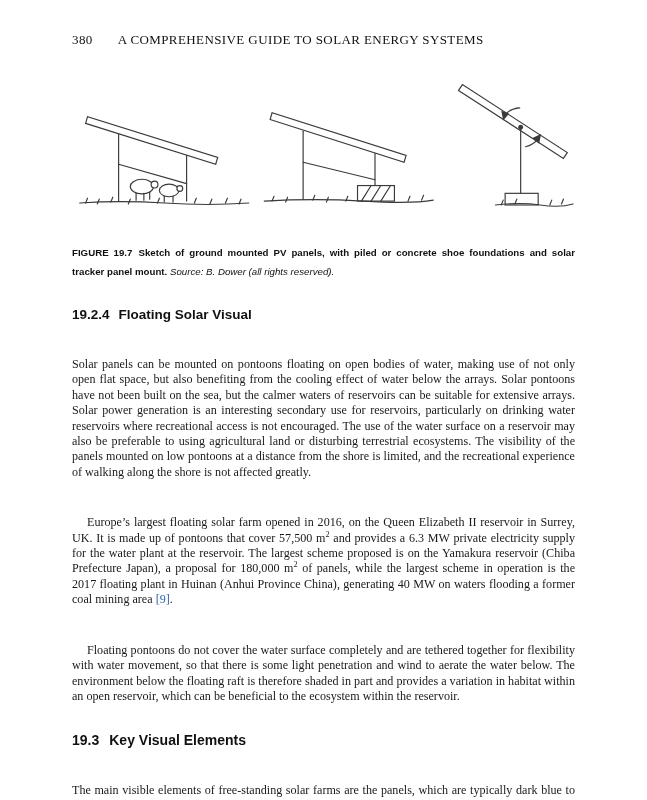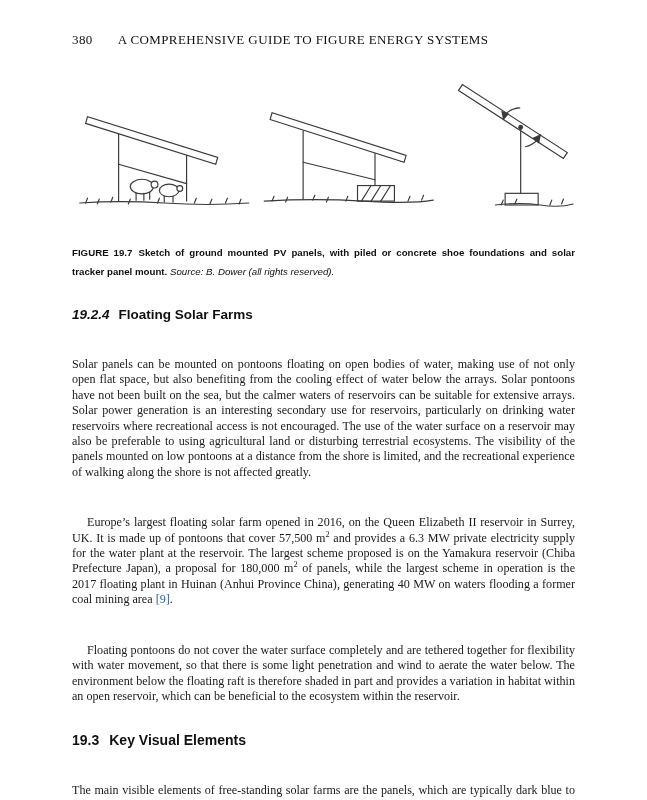--- a/index.html
+++ b/index.html
@@ -29,21 +29,21 @@
     margin-top: 13px;
   }
   .caption .cap-label { margin-right: 6px; }
   .caption .source { font-weight: normal; font-style: italic; }
 
   h2.sub {
     font-family: "Liberation Sans", sans-serif;
     font-size: 13.5px; font-weight: bold; color: #111;
     margin: 26px 0 11px 0;
   }
-  h2.sub .hnum { margin-right: 9px; font-style: italic; }
+  h2.sub .hnum { margin-right: 9px; }
 
   h1.sec {
     font-family: "Liberation Sans", sans-serif;
     font-size: 14px; font-weight: bold; color: #111;
     margin: 28px 0 12px 0;
   }
   h1.sec .hnum { margin-right: 10px; }
 
   p.body {
     font-size: 12.1px; line-height: 15.4px;
@@ -57,21 +57,21 @@
 
   a.ref { color: #2e62a8; text-decoration: none; cursor: pointer; }
 </style>
 </head>
 <body>
 
 <div class="page">
 
   <div class="running-head">
     <span>380</span>
-    <span>A COMPREHENSIVE GUIDE TO FIGURE ENERGY SYSTEMS</span>
+    <span>A COMPREHENSIVE GUIDE TO SOLAR ENERGY SYSTEMS</span>
   </div>
 
   <figure class="figure-block">
     <svg width="505" height="152" viewBox="0 0 520 155" aria-hidden="true">
       <g stroke="#3a3a3a" fill="none" stroke-width="1.2" stroke-linecap="round">
 
         <g>
           <polygon points="14,46 148,88 150,81 16,39" fill="#ffffff"></polygon>
           <line x1="48" y1="57" x2="48" y2="126"></line>
           <line x1="118" y1="79" x2="118" y2="126"></line>
@@ -116,21 +116,21 @@
       </g>
     </svg>
 
     <figcaption class="caption">
       <span class="cap-label">FIGURE 19.7</span><span class="cap-body">Sketch of ground mounted PV panels, with piled or concrete shoe foundations and solar tracker panel mount.</span>
       <span class="source">Source: B. Dower (all rights reserved).</span>
     </figcaption>
   </figure>
 
   <h2 class="sub">
-    <span class="hnum">19.2.4</span><span>Floating Solar Farms</span>
+    <span class="hnum">19.2.4</span><span>Floating Solar Visual</span>
   </h2>
 
   <p class="body">Solar panels can be mounted on pontoons floating on open bodies of water, making use of not only open flat space, but also benefiting from the cooling effect of water below the arrays. Solar pontoons have not been built on the sea, but the calmer waters of reservoirs can be suitable for extensive arrays. Solar power generation is an interesting secondary use for reservoirs, particularly on drinking water reservoirs where recreational access is not encouraged. The use of the water surface on a reservoir may also be preferable to using agricultural land or disturbing terrestrial ecosystems. The visibility of the panels mounted on low pontoons at a distance from the shore is limited, and the recreational experience of walking along the shore is not affected greatly.</p>
 
   <p class="body indent"><span>Europe’s largest floating solar farm opened in 2016, on the Queen Elizabeth II reservoir in Surrey, UK. It is made up of pontoons that cover 57,500 m</span><sup>2</sup><span> and provides a 6.3 MW private electricity supply for the water plant at the reservoir. The largest scheme proposed is on the Yamakura reservoir (Chiba Prefecture Japan), a proposal for 180,000 m</span><sup>2</sup><span> of panels, while the largest scheme in operation is the 2017 floating plant in Huinan (Anhui Province China), generating 40 MW on waters flooding a former coal mining area </span><a class="ref">[9]</a><span>.</span></p>
 
   <p class="body indent">Floating pontoons do not cover the water surface completely and are tethered together for flexibility with water movement, so that there is some light penetration and wind to aerate the water below. The environment below the floating raft is therefore shaded in part and provides a variation in habitat within an open reservoir, which can be beneficial to the ecosystem within the reservoir.</p>
 
   <h1 class="sec">
     <span class="hnum">19.3</span><span>Key Visual Elements</span>

